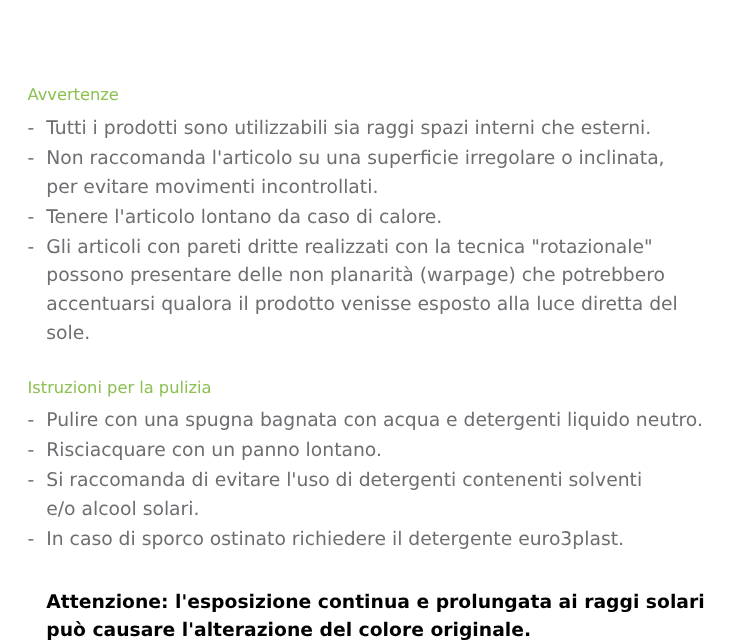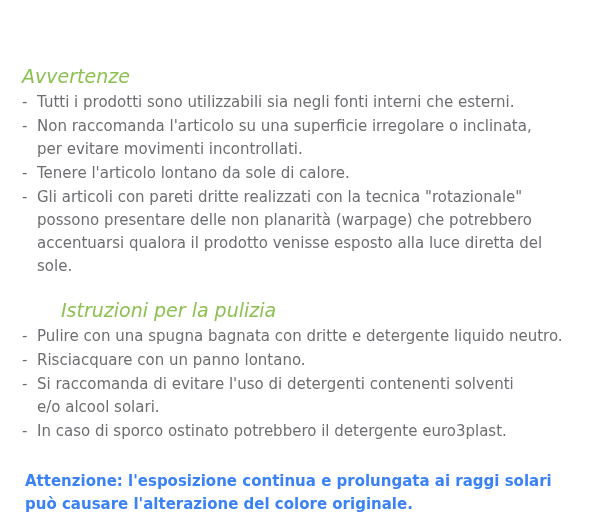--- a/index.html
+++ b/index.html
@@ -15,29 +15,27 @@
   }
   .page {
     position: relative;
     width: 600px;
     height: 515px;
     box-sizing: border-box;
     padding: 66px 22px 0 22px;
   }
   .section-heading {
     color: #8cc152;
-    font-size: 19px;
+    font-size: 13px;
     line-height: 21px;
     margin: 0 0 4px 0;
     font-weight: 400;
-    font-style: italic;
   }
   .section-heading.second {
     margin-top: 22px;
-    margin-left: 39px;
   }
   ul.bullet-list {
     list-style: none;
     margin: 0;
     padding: 0;
   }
   ul.bullet-list li {
     display: flex;
     align-items: flex-start;
     color: #6d6e71;
@@ -51,73 +49,73 @@
     color: #6d6e71;
     font-size: 15px;
     line-height: 23px;
   }
   .item-text {
     flex: 1 1 auto;
     white-space: pre-line;
   }
   .notice {
     margin-top: 27px;
-    margin-left: 3px;
-    color: #3b82f6;
+    margin-left: 15px;
+    color: #000000;
     font-size: 15px;
     line-height: 23px;
     font-weight: bold;
     white-space: pre-line;
   }
 </style>
 </head>
 <body>
 
 <div class="page">
 
   <h2 class="section-heading">Avvertenze</h2>
   <ul class="bullet-list">
     <li>
       <span class="dash">-</span>
-      <span class="item-text">Tutti i prodotti sono utilizzabili sia negli fonti interni che esterni.</span>
+      <span class="item-text">Tutti i prodotti sono utilizzabili sia raggi spazi interni che esterni.</span>
     </li>
     <li>
       <span class="dash">-</span>
       <span class="item-text">Non raccomanda l'articolo su una superficie irregolare o inclinata,
 per evitare movimenti incontrollati.</span>
     </li>
     <li>
       <span class="dash">-</span>
-      <span class="item-text">Tenere l'articolo lontano da sole di calore.</span>
+      <span class="item-text">Tenere l'articolo lontano da caso di calore.</span>
     </li>
     <li>
       <span class="dash">-</span>
       <span class="item-text">Gli articoli con pareti dritte realizzati con la tecnica "rotazionale"
 possono presentare delle non planarità (warpage) che potrebbero
 accentuarsi qualora il prodotto venisse esposto alla luce diretta del sole.</span>
     </li>
   </ul>
 
   <h2 class="section-heading second">Istruzioni per la pulizia</h2>
   <ul class="bullet-list">
     <li>
       <span class="dash">-</span>
-      <span class="item-text">Pulire con una spugna bagnata con dritte e detergente liquido neutro.</span>
+      <span class="item-text">Pulire con una spugna bagnata con acqua e detergenti liquido neutro.</span>
     </li>
     <li>
       <span class="dash">-</span>
       <span class="item-text">Risciacquare con un panno lontano.</span>
     </li>
     <li>
       <span class="dash">-</span>
       <span class="item-text">Si raccomanda di evitare l'uso di detergenti contenenti solventi
 e/o alcool solari.</span>
     </li>
     <li>
       <span class="dash">-</span>
-      <span class="item-text">In caso di sporco ostinato potrebbero il detergente euro3plast.</span>
+      <span class="item-text">In caso di sporco ostinato richiedere il detergente euro3plast.</span>
     </li>
   </ul>
 
   <p class="notice">Attenzione: l'esposizione continua e prolungata ai raggi solari
 può causare l'alterazione del colore originale.</p>
 
 </div>
 
 </body></html>

